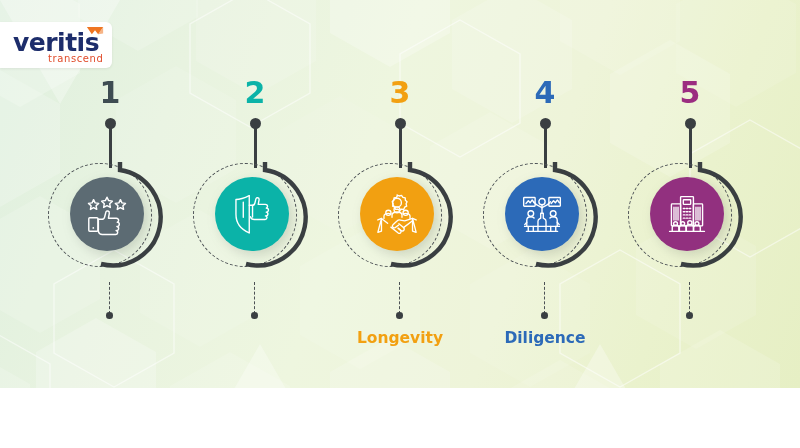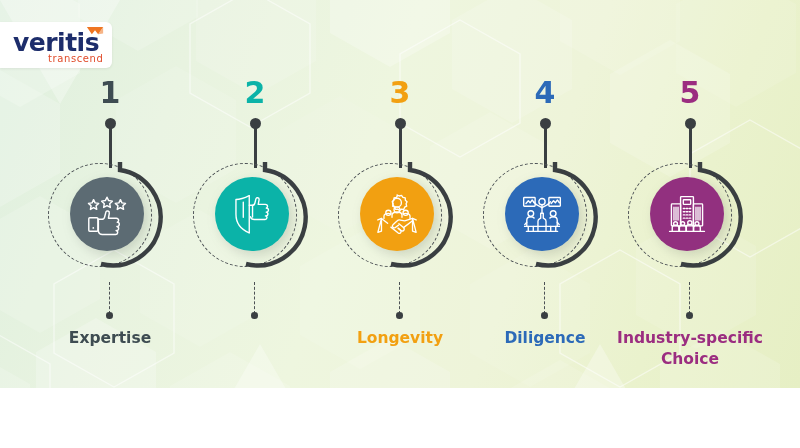--- a/index.html
+++ b/index.html
@@ -262,21 +262,20 @@
           <path d="M15 29.5 h3.5 c1.6 0 2.8 -1.1 3.1 -2.6 l1.1 -4.4 c0.3 -1.3 1.3 -1.9 2.3 -1.6 c1 0.3 1.6 1.3 1.4 2.4 l-0.9 5.1 h8.2 c1.5 0 2.6 1.2 2.4 2.6 c-0.1 0.8 -0.6 1.4 -1.3 1.7"></path>
           <path d="M34.8 32.5 c1.3 0.2 2.2 1.3 2 2.6 c-0.1 0.9 -0.7 1.6 -1.5 1.9"></path>
           <path d="M34.3 37 c1.2 0.2 2 1.3 1.8 2.5 c-0.1 0.9 -0.8 1.6 -1.6 1.8"></path>
           <path d="M33.5 41.3 c1.1 0.2 1.8 1.2 1.6 2.3 c-0.2 1 -1.1 1.7 -2.1 1.7 h-14 c-1.9 0 -3.5 -1.2 -3.9 -3"></path>
           <path d="M15 42.2 v-12.7"></path>
         </svg>
       </div>
     </div>
     <div class="drop-line"></div>
     <div class="drop-dot"></div>
-    <div class="step-label" style="color:#3e4c52;">Expertise</div>
   </div>
 
   <div class="step" style="left:175px;">
     <div class="step-number" style="color:#0bb3a8;">2</div>
     <div class="stem-dot"></div>
     <div class="stem-line"></div>
     <div class="circle-wrap">
       <div class="dashed-ring"></div>
       <svg class="arc-ring" viewBox="0 0 100 116">
         <path d="M55 2 L55 10 A 48 48 0 1 1 36 104" fill="none" stroke="#3a3f42" stroke-width="4.4"></path>
@@ -405,16 +404,15 @@
           <circle cx="27.1" cy="33.6" r="2.3"></circle>
           <path d="M23.3 43 v-4.6 c0 -1.7 1.7 -2.9 3.8 -2.9 c2.1 0 3.8 1.2 3.8 2.9 V43"></path>
           <circle cx="34.9" cy="34.5" r="2.1"></circle>
           <path d="M31.3 43 v-4.2 c0 -1.6 1.6 -2.7 3.6 -2.7 c2 0 3.6 1.1 3.6 2.7 V43"></path>
           <path d="M5 43 h38"></path>
         </svg>
       </div>
     </div>
     <div class="drop-line"></div>
     <div class="drop-dot"></div>
-    <div class="step-label" style="color:#9b2d80;">Industry-specific Choice</div>
   </div>
 
 </div>
 
 </body></html>

